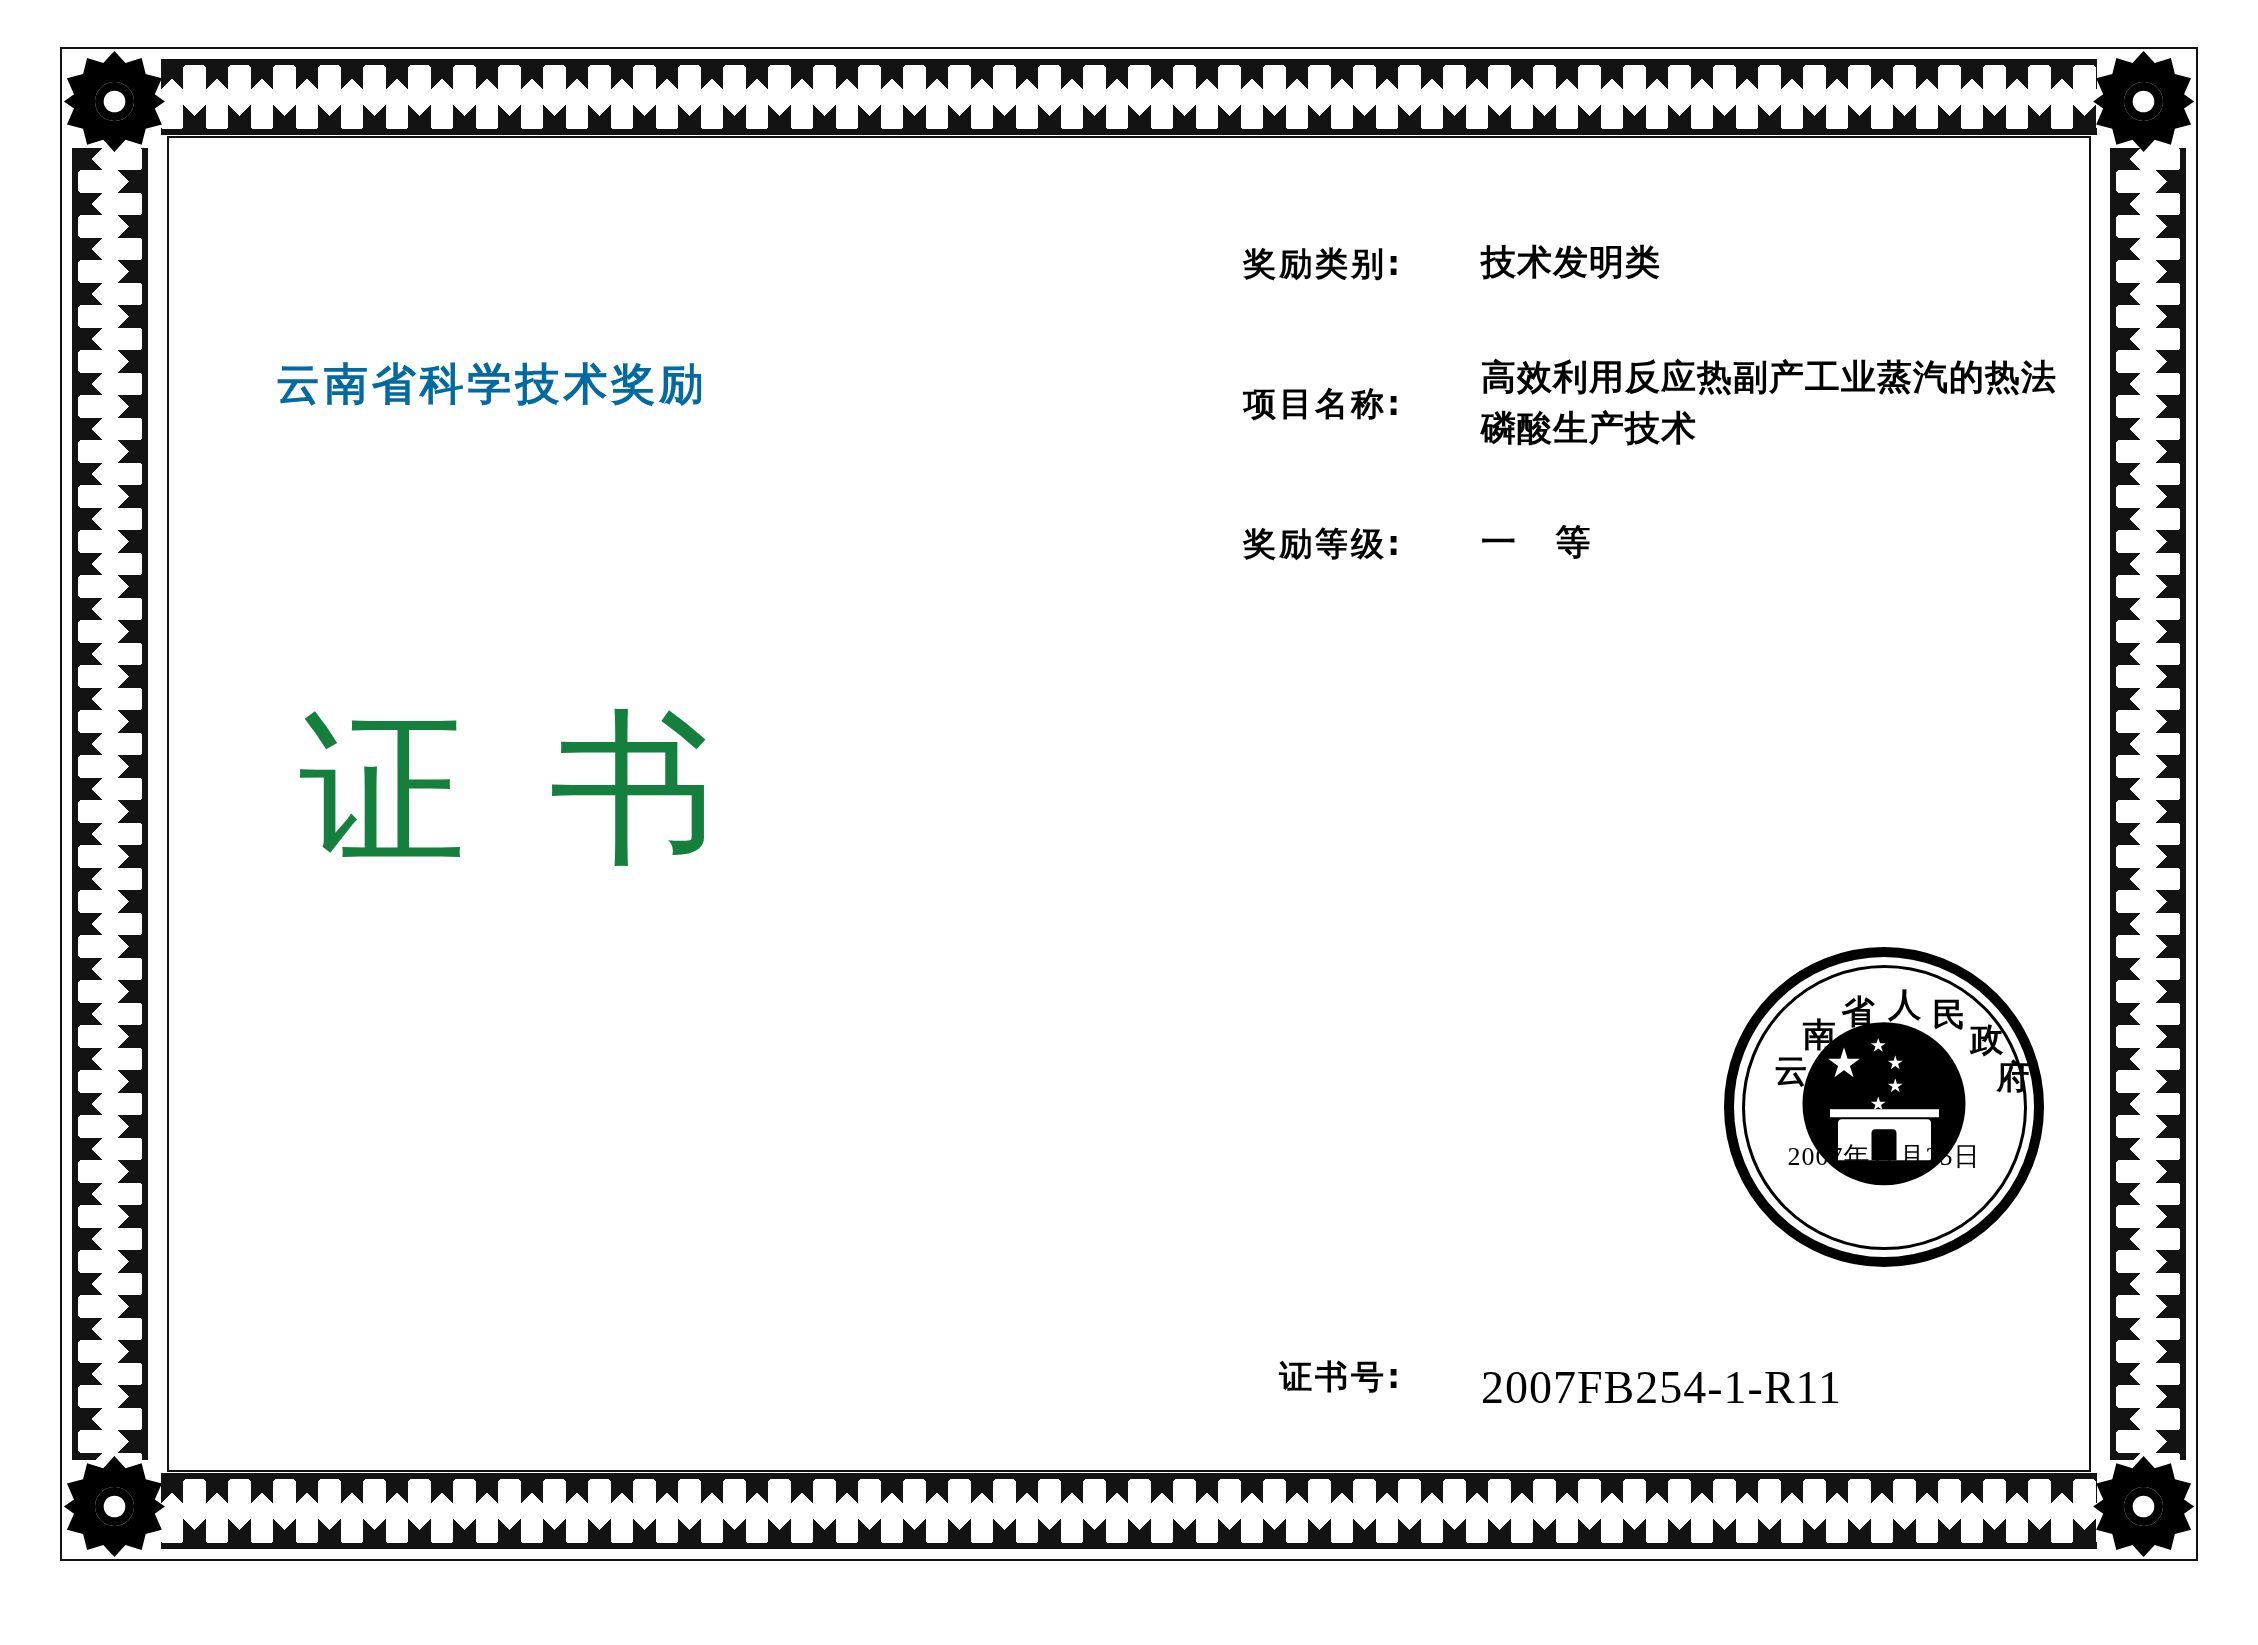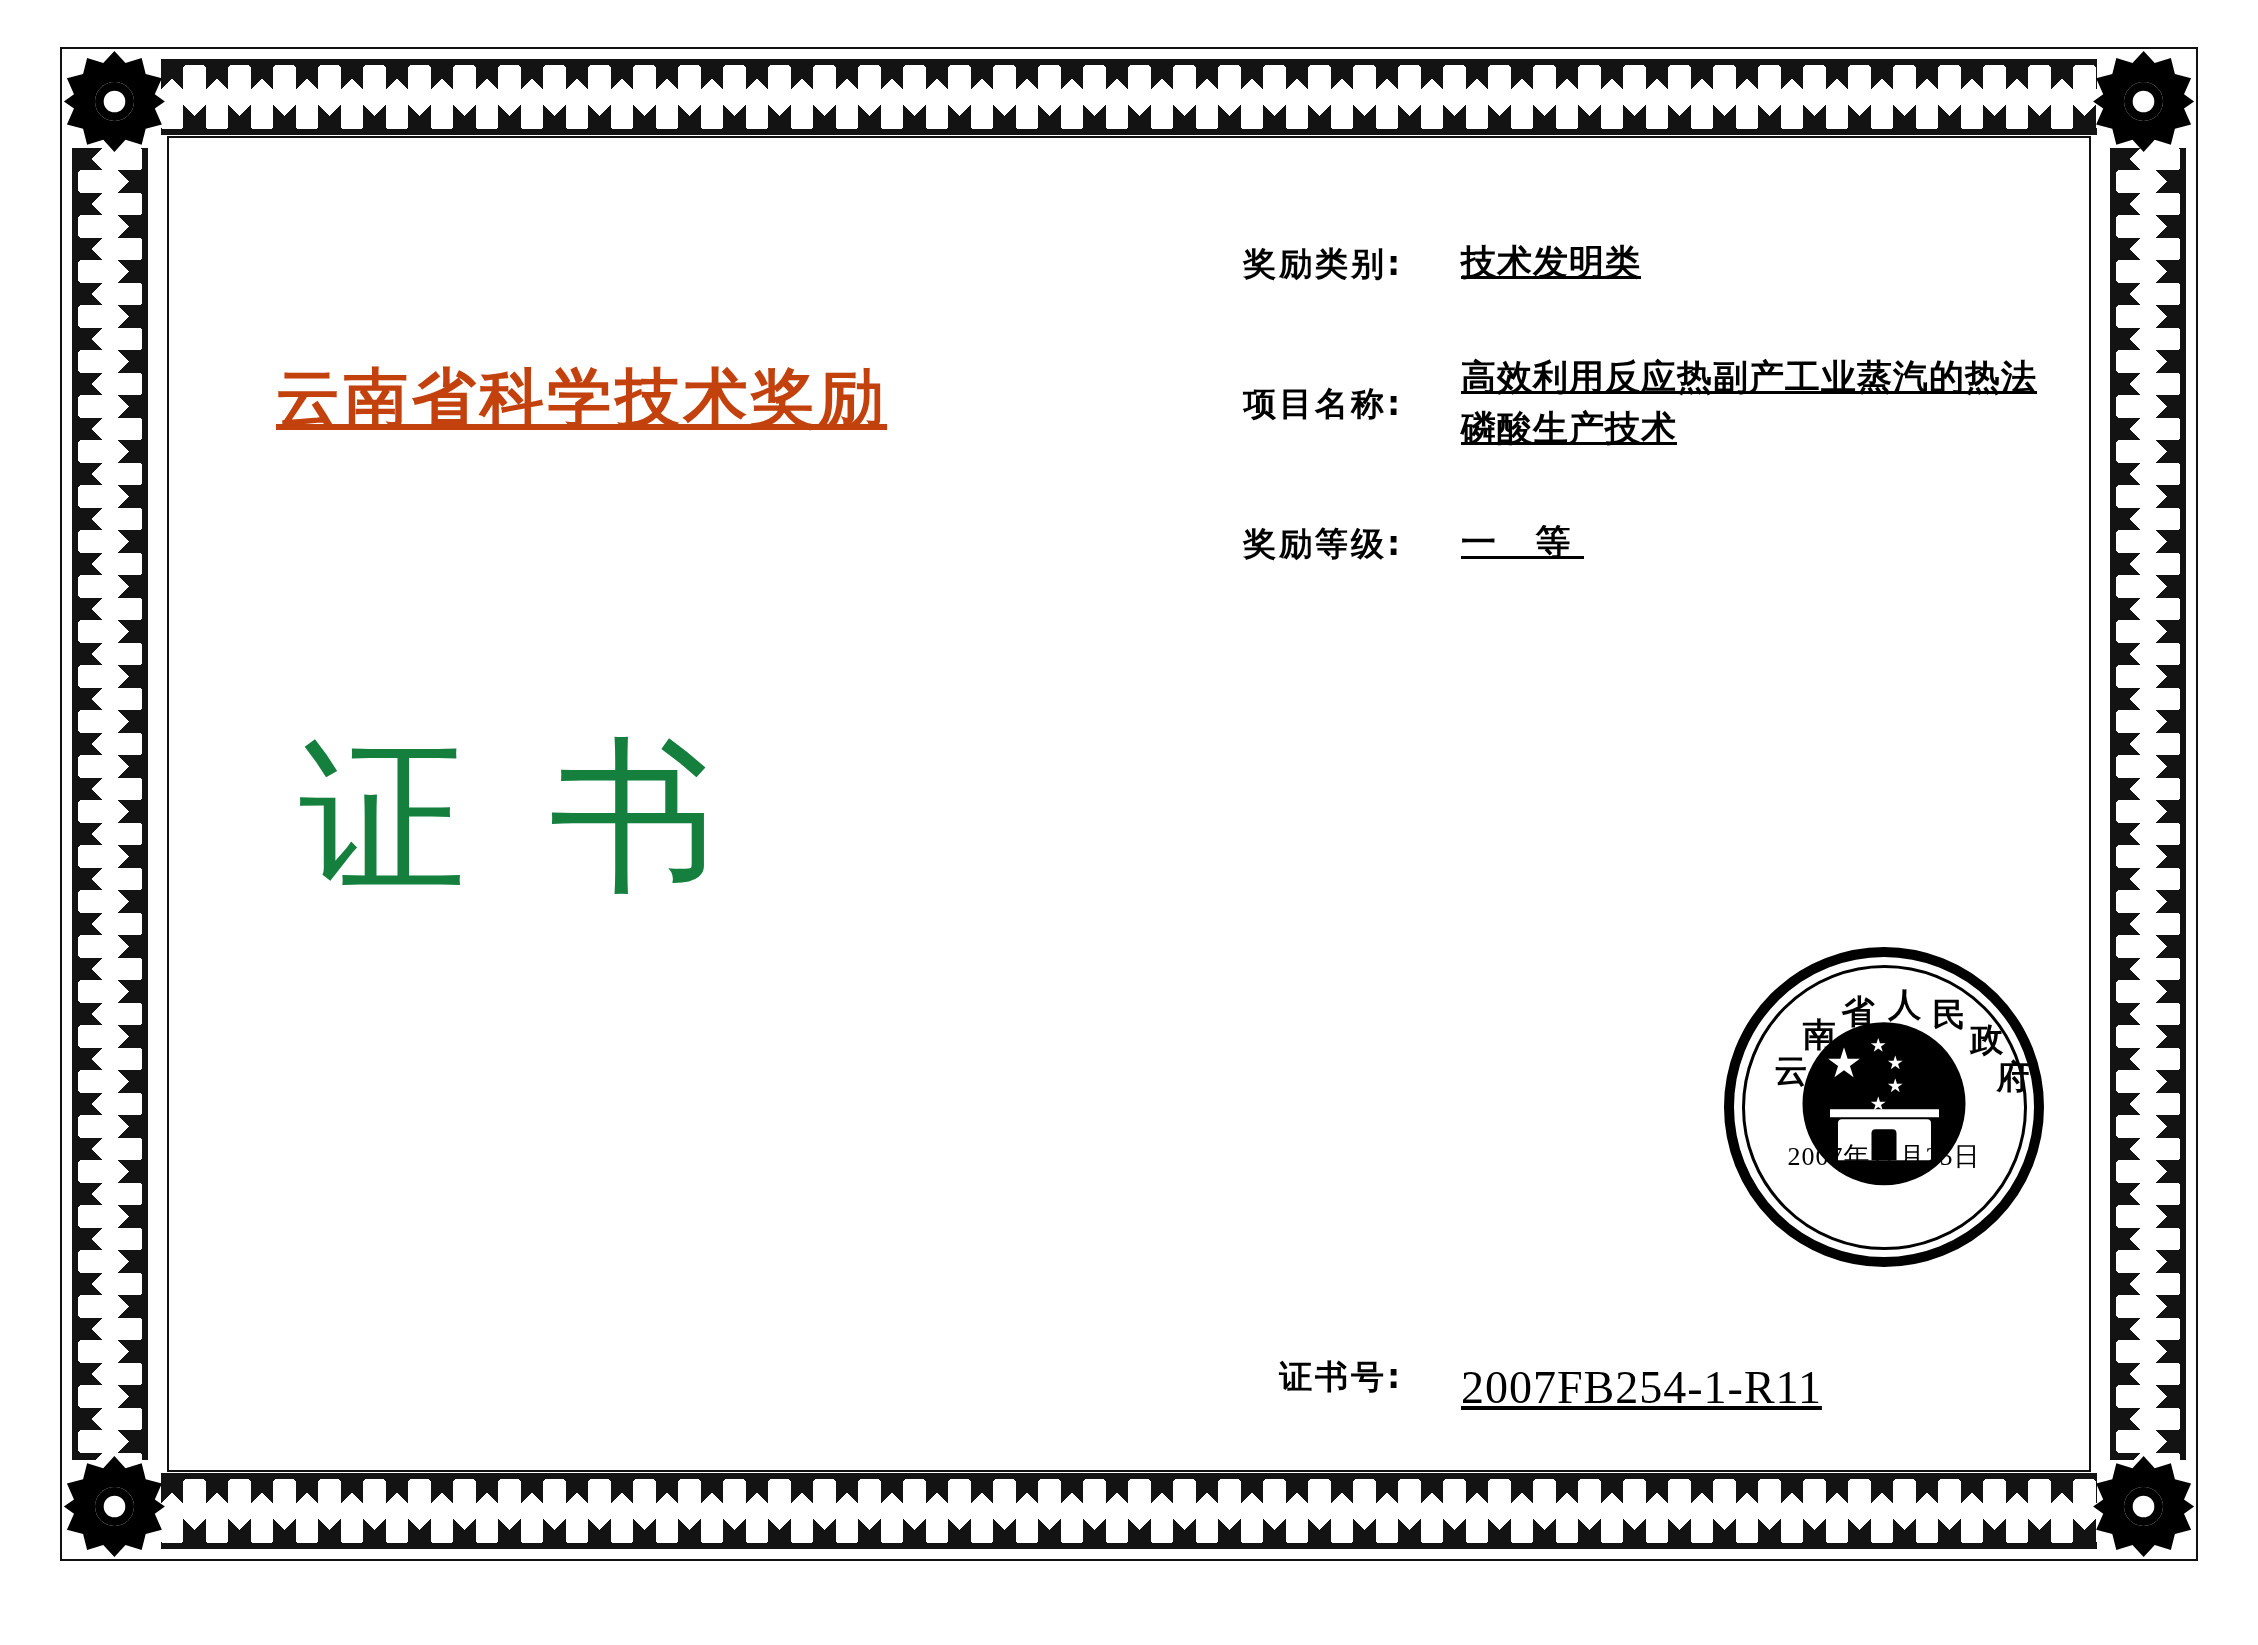--- a/index.html
+++ b/index.html
@@ -118,25 +118,24 @@
   
   .left-block {
     position: absolute;
     left: 105px;
     top: 213px;
     width: 796px;
   }
   .award-title {
     font-family: "DejaVu Sans", "Liberation Sans", sans-serif;
     font-weight: bold;
-    font-size: 64px;
+    font-size: 44px;
     letter-spacing: 3.9px;
-    color: #c2410c;
+    color: #0369a1;
     white-space: nowrap;
-    text-decoration: underline;
   }
   .cert-word {
     margin-top: 291px;
     font-family: "DejaVu Sans", "Liberation Sans", sans-serif;
     font-weight: normal;
     font-size: 167px;
     letter-spacing: 83px;
     padding-left: 23px;
     line-height: 1;
     color: #15803d;
@@ -171,28 +170,27 @@
     flex: 0 0 223px;
     font-family: "DejaVu Sans", "Liberation Sans", sans-serif;
     font-weight: bold;
     font-size: 33px;
     letter-spacing: 2.9px;
     text-align: right;
     padding-top: 3.9px;
     white-space: nowrap;
   }
   .field-value {
-    margin-left: 58px;
+    margin-left: 78px;
     font-family: "DejaVu Sans", "Liberation Sans", sans-serif;
     font-weight: bold;
     font-size: 35px;
     line-height: 1.45;
     letter-spacing: 1px;
     max-width: 582px;
-    text-decoration: underline;
   }
   .field.grade .field-value { letter-spacing: 13.6px; }
   .field.recipient { margin-top: 52px; }
 
   .cert-no {
     position: absolute;
     left: 0;
     top: 1213px;
     display: flex;
     align-items: flex-start;

